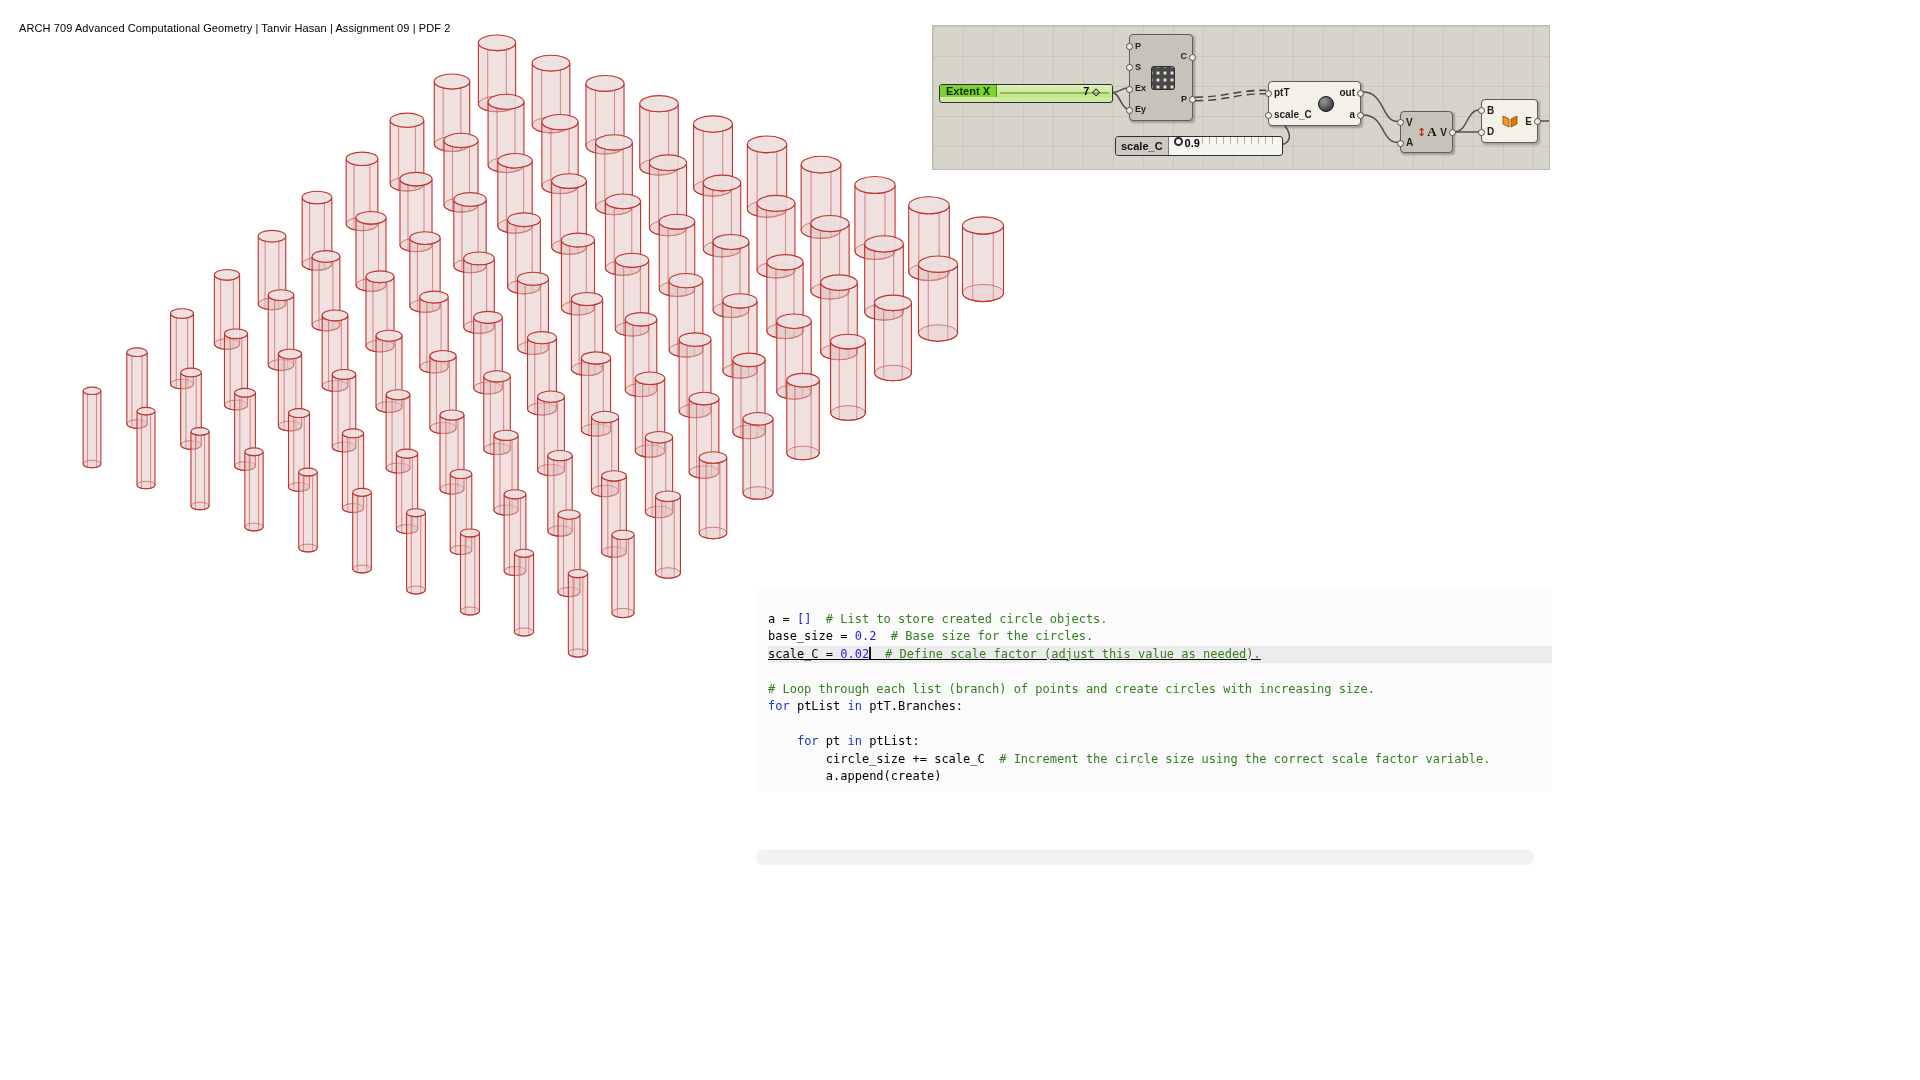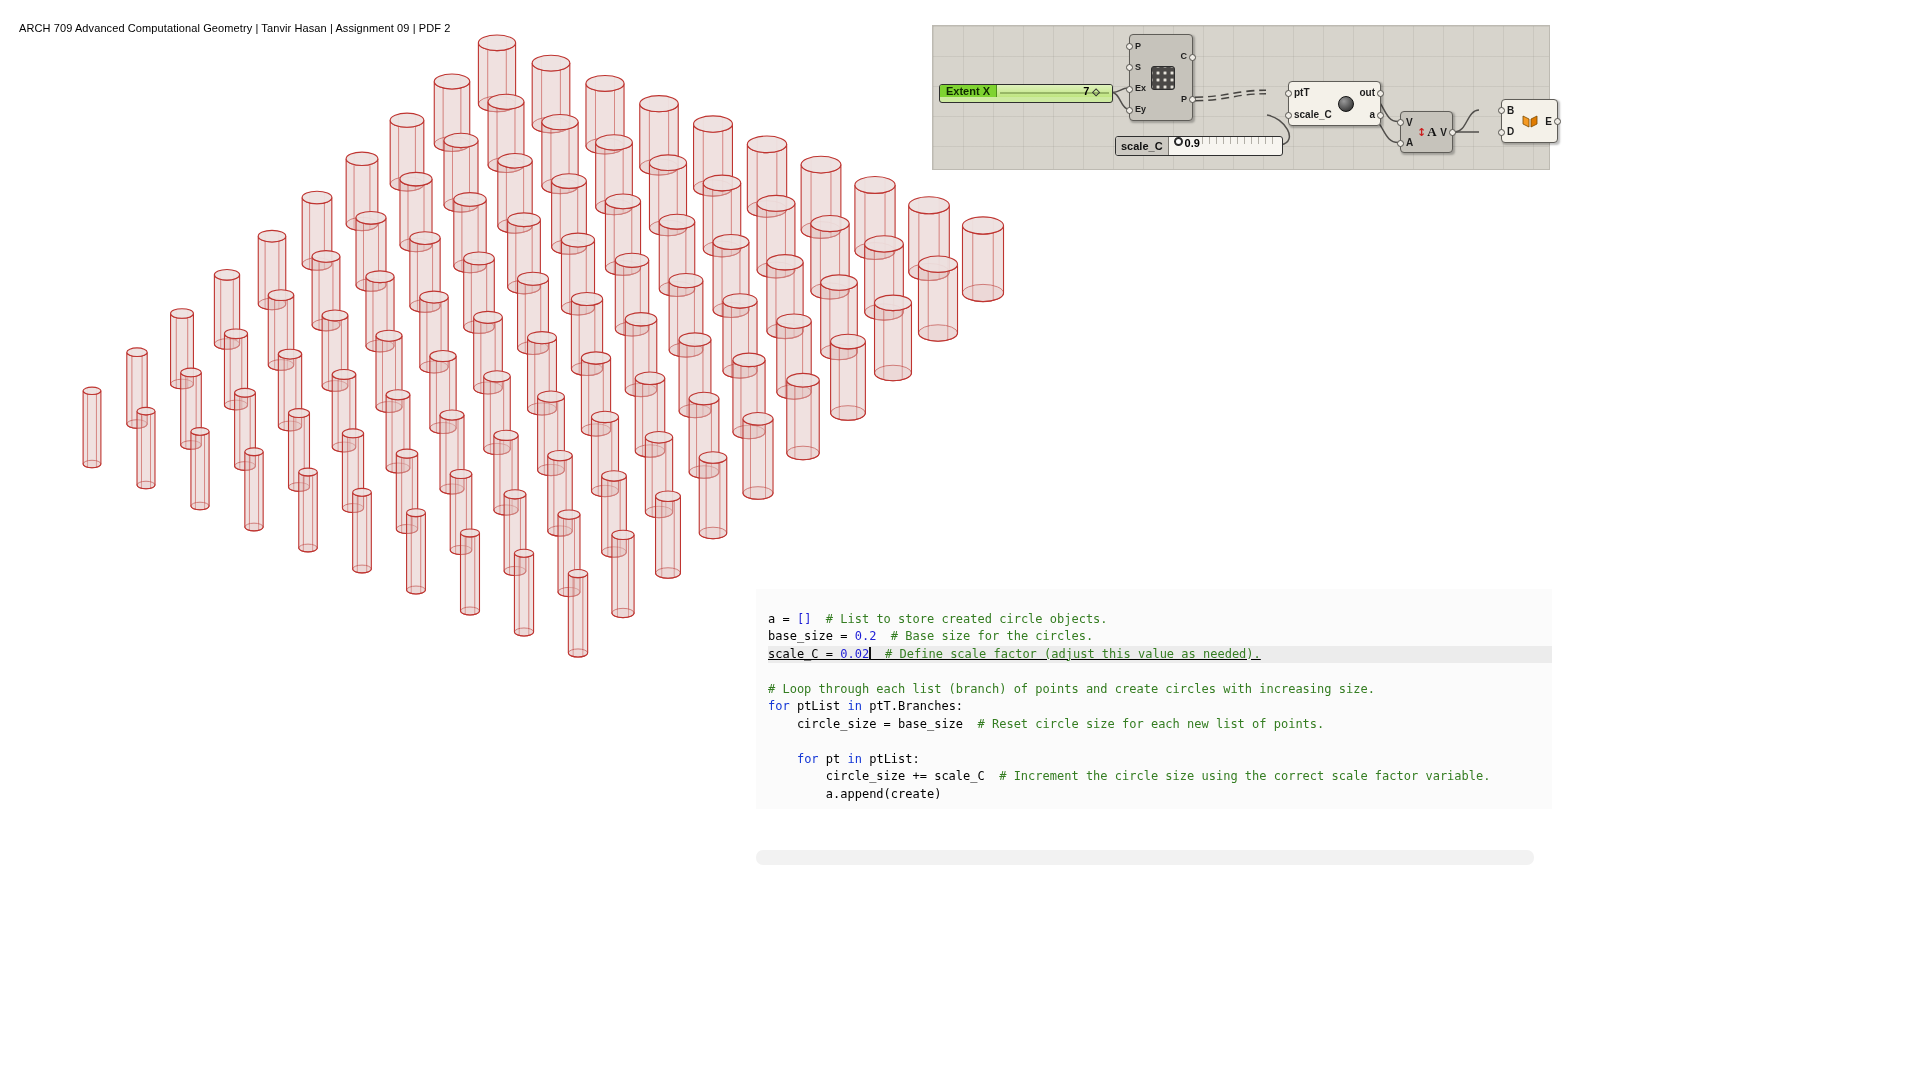--- a/index.html
+++ b/index.html
@@ -26,21 +26,21 @@
   .wire{fill:none;stroke:#514f4c;stroke-width:1.5;}
   .wire-tree-outer{fill:none;stroke:#454340;stroke-width:5;stroke-dasharray:8 5;}
   .wire-tree-inner{fill:none;stroke:#d7d4cc;stroke-width:2;}
 
   .gh-comp{
     position:absolute;border:1px solid #5f5d58;border-radius:4px;
     display:flex;align-items:center;font-size:10px;font-weight:bold;color:#1c1c1c;
     box-shadow:1.5px 1.5px 2px rgba(0,0,0,0.25);box-sizing:border-box;
   }
   .comp-gray{background:#c6c3bb;}
-  .comp-light{background:#f4f1e9;margin-left:20px;}
+  .comp-light{background:#f4f1e9;}
   .lcol,.rcol{display:flex;flex-direction:column;justify-content:space-around;align-self:stretch;}
   .lcol{padding-left:5px;align-items:flex-start;}
   .rcol{padding-right:5px;align-items:flex-end;}
   .micon{flex:1;display:flex;justify-content:center;align-items:center;}
   .pin{
     position:absolute;width:7px;height:7px;border-radius:50%;
     background:#efece6;border:1px solid #55534e;box-sizing:border-box;
   }
   .pin-l{left:-4px;}
   .pin-r{right:-4px;}
@@ -1118,19 +1118,18 @@
 </div>
 
 <div class="code">
     <div class="code-line">&nbsp;</div>
     <div class="code-line"><span class="t-pl">a = </span><span class="t-num">[]</span><span class="t-pl">  </span><span class="t-cm"># List to store created circle objects.</span></div>
     <div class="code-line"><span class="t-pl">base_size = </span><span class="t-num">0.2</span><span class="t-pl">  </span><span class="t-cm"># Base size for the circles.</span></div>
     <div class="code-line hl"><span class="t-pl">scale_C = </span><span class="t-num">0.02</span><span class="caret"></span><span class="t-pl">  </span><span class="t-cm"># Define scale factor (adjust this value as needed).</span></div>
     <div class="code-line">&nbsp;</div>
     <div class="code-line"><span class="t-cm"># Loop through each list (branch) of points and create circles with increasing size.</span></div>
     <div class="code-line"><span class="t-kw">for</span><span class="t-pl"> ptList </span><span class="t-kw">in</span><span class="t-pl"> ptT.Branches:</span></div>
-    <div class="code-line"><span class="t-pl">    circle_size = base_size  </span><span class="t-cm"># Reset circle size for each new list of points.</span></div>
     <div class="code-line">&nbsp;</div>
     <div class="code-line"><span class="t-pl">    </span><span class="t-kw">for</span><span class="t-pl"> pt </span><span class="t-kw">in</span><span class="t-pl"> ptList:</span></div>
     <div class="code-line"><span class="t-pl">        circle_size += scale_C  </span><span class="t-cm"># Increment the circle size using the correct scale factor variable.</span></div>
     <div class="code-line"><span class="t-pl">        a.append(create)</span></div>
   </div>
 <div class="code-scrollbar"></div>
 
 </body></html>

